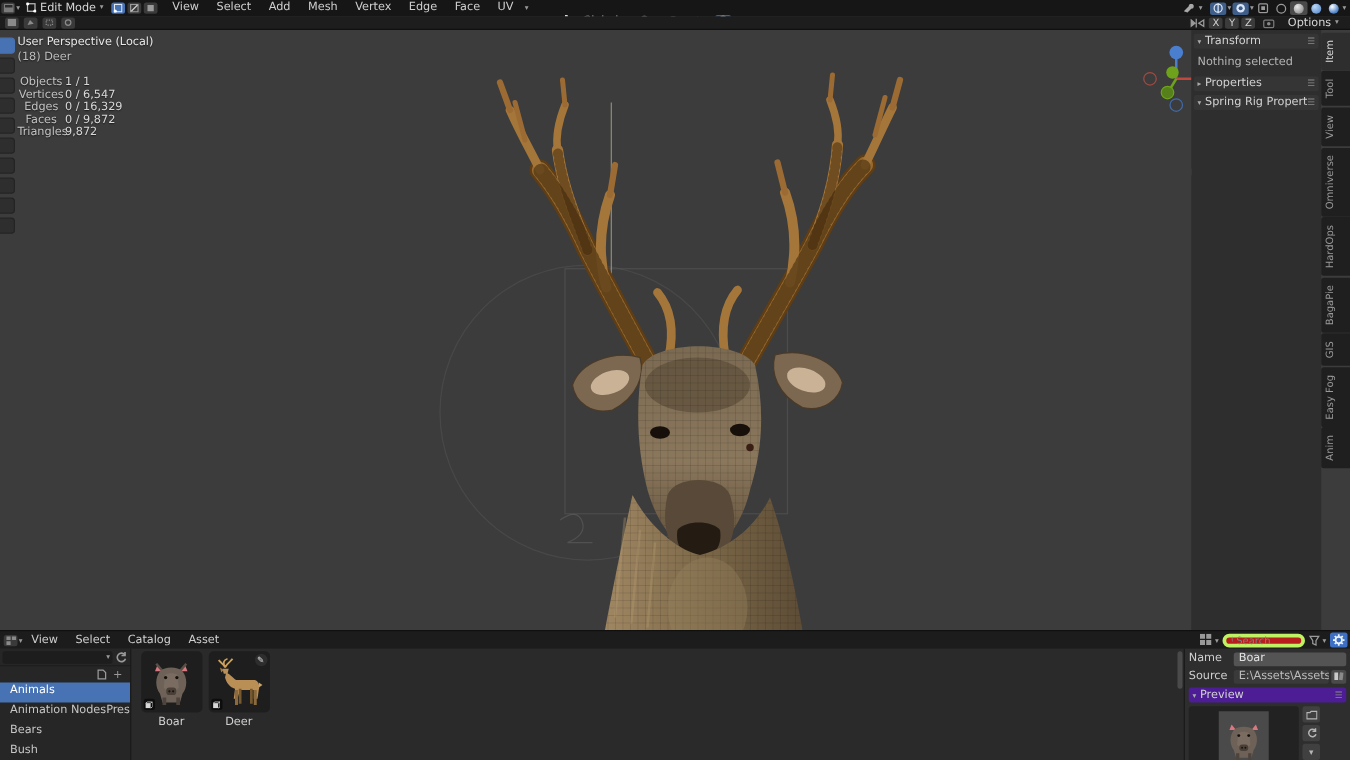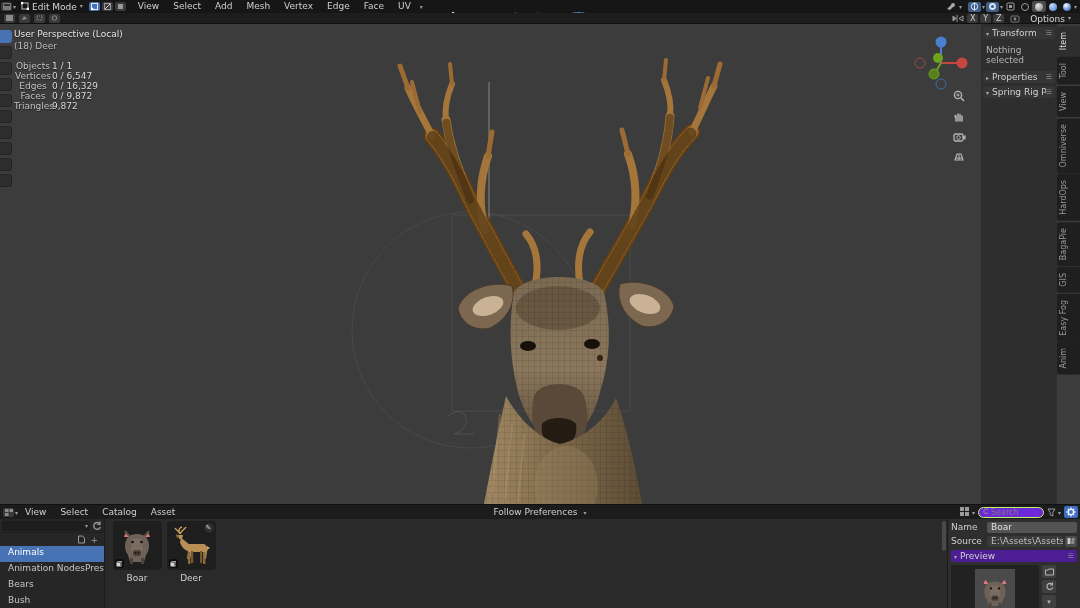--- a/index.html
+++ b/index.html
@@ -41,41 +41,41 @@
   #overlay-text .t2 { color:#bdbdbd; font-size:9px; margin-top:2px; }
   #stats { margin-top:10px; }
   .stat-row { display:flex; }
   .stat-row .lab { width:38px; color:#c2c2c2;text-align:center; }
   .stat-row .val { color:#d8d8d8; }
   #gizmo { position:absolute; right:110px; top:10px; width:58px; height:58px; }
   #vp-btns { position:absolute; right:113px; top:46px; display:flex; flex-direction:column; gap:4px; align-items:center; }
   .vp-btn { width:16px; height:16px; border-radius:50%; display:flex; align-items:center; justify-content:center; }
 
   
-  #npanel { position:absolute; right:23px; top:0; width:76px; height:480px; background:#2e2e2e; padding:3px 2px; z-index:6;}
+  #npanel { position:absolute; right:23px; top:0; width:104px; height:480px; background:#2e2e2e; padding:3px 2px; z-index:6;}
   .npanel-header { background:#353535; border-radius:2px; height:12px; display:flex; align-items:center;
     padding:0 3px; margin-bottom:3px; color:#d2d2d2; }
   .npanel-header .arrow { font-size:6px; margin-right:3px; color:#aaa; }
   .npanel-header .burger { margin-left:auto; color:#8a8a8a; font-size:7px; letter-spacing:0; }
   .npanel-empty { color:#b4b4b4; padding:3px 3px 6px 3px; }
   #ntabs { position:absolute; right:0; top:2px; width:23px; display:flex; flex-direction:column; gap:1px; z-index:6; }
   .ntab { writing-mode:vertical-rl; transform:rotate(180deg); background:#1f1f1f; color:#9a9a9a;
     font-size:8px; padding:6px 2px; border-radius:0 2px 2px 0; text-align:center; }
   .ntab.active { background:#2e2e2e; color:#dddddd; }
 
   
   #scene { position:absolute; left:0; top:0; width:1080px; height:480px; }
 
   
   #ab-header { position:absolute; left:0; top:504px; width:1080px; height:15px; background:#1c1c1c;
     display:flex; align-items:center; z-index:30; border-top:1px solid #101010; }
   #ab-center { position:absolute; left:0; right:0; display:flex; justify-content:center; pointer-events:none; }
   #import-dd { display:flex; align-items:center; gap:6px; color:#cfcfcf; pointer-events:auto; }
   #ab-right { position:absolute; right:2px; display:flex; align-items:center; gap:3px; }
-  #search-box { width:66px; height:11px; background:#6d28d9; border:1px solid #bef264; border-radius:6px;
+  #search-box { width:66px; height:11px; background:#b91c1c; border:3px solid #bef264; border-radius:6px;
     display:flex; align-items:center; padding:0 4px; gap:3px; }
   #search-box input { background:transparent; border:0; outline:0; width:48px; color:#cfcfcf;
     font-family:"DejaVu Sans", sans-serif; font-size:8px; }
   #search-box input::placeholder { color:#7e7e7e; }
   .gear-btn { width:14px; height:12px; background:#3d6fc4; border-radius:2px; display:flex; align-items:center; justify-content:center; }
 
   #ab-body { position:absolute; left:0; top:519px; width:1080px; height:89px; background:#2a2a2a; }
   #catalog { position:absolute; left:0; top:0; width:105px; height:89px; background:#262626; border-right:1px solid #1b1b1b; }
   #catalog-top { height:14px; display:flex; align-items:center; padding:0 2px; gap:2px; border-bottom:1px solid #1e1e1e; }
   #catalog-dd { flex:1; height:10px; background:#1d1d1d; border-radius:2px; display:flex; align-items:center; justify-content:flex-end; padding:0 2px; }
@@ -514,26 +514,20 @@
     </span>
     <span class="chev">▾</span>
     <div class="hgroup">
 
     <span class="menu-item">View</span>
         <span class="menu-item">Select</span>
         <span class="menu-item">Catalog</span>
         <span class="menu-item">Asset</span>
       </div>
 
-    <div id="ab-center">
-      <span id="import-dd">
-        <span>Follow Preferences</span>
-        <span class="chev">▾</span>
-      </span>
-    </div>
 
     <div id="ab-right">
       <span style="display:flex; align-items:center; gap:2px;">
         <svg width="10" height="10">
             <rect x="0" y="0" width="4" height="4" fill="#9a9a9a"></rect>
             <rect x="5" y="0" width="4" height="4" fill="#9a9a9a"></rect>
             <rect x="0" y="5" width="4" height="4" fill="#9a9a9a"></rect>
             <rect x="5" y="5" width="4" height="4" fill="#9a9a9a"></rect>
           </svg>
         <span class="chev">▾</span>

